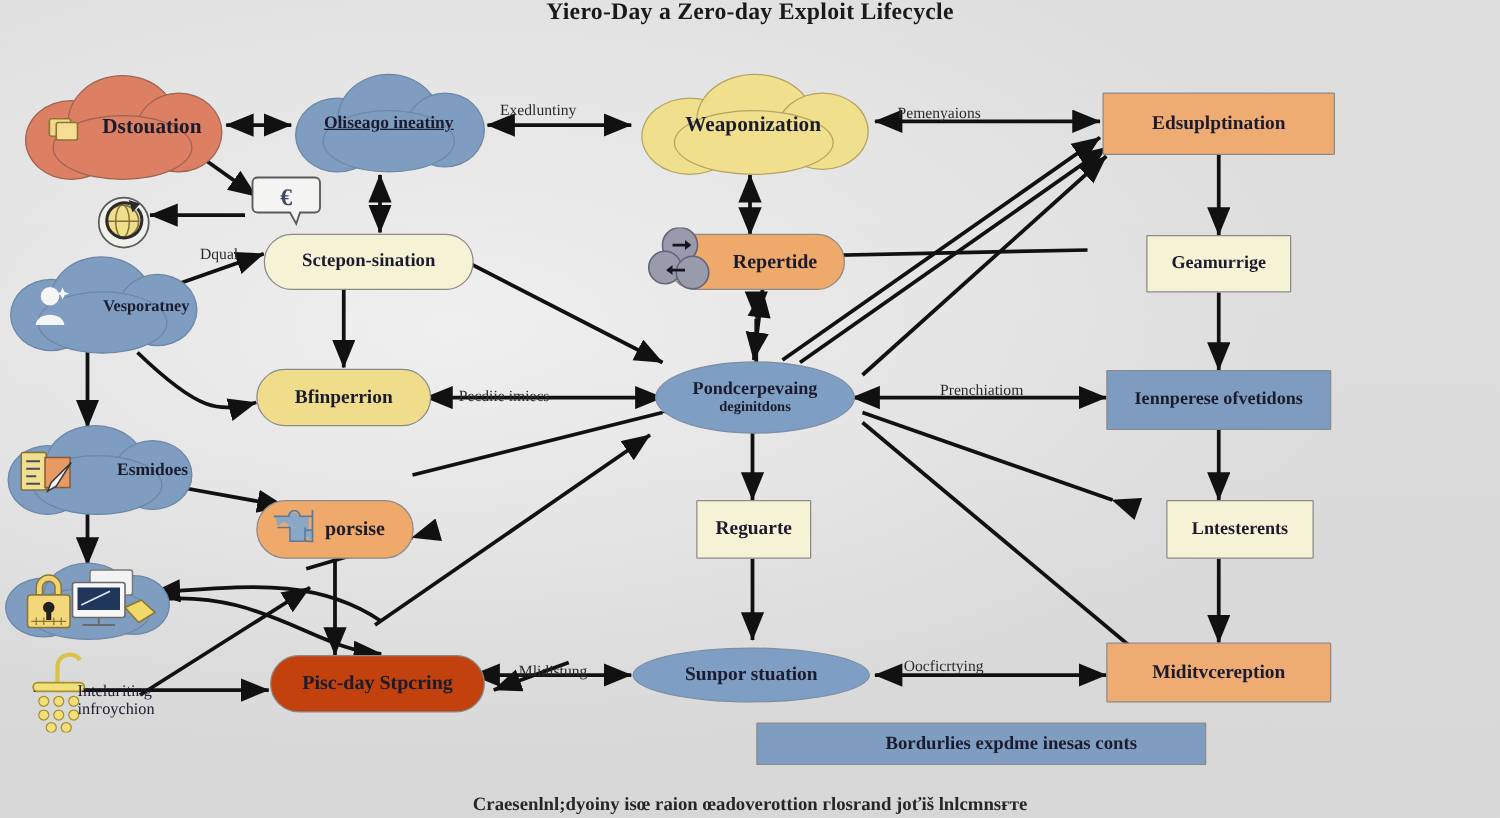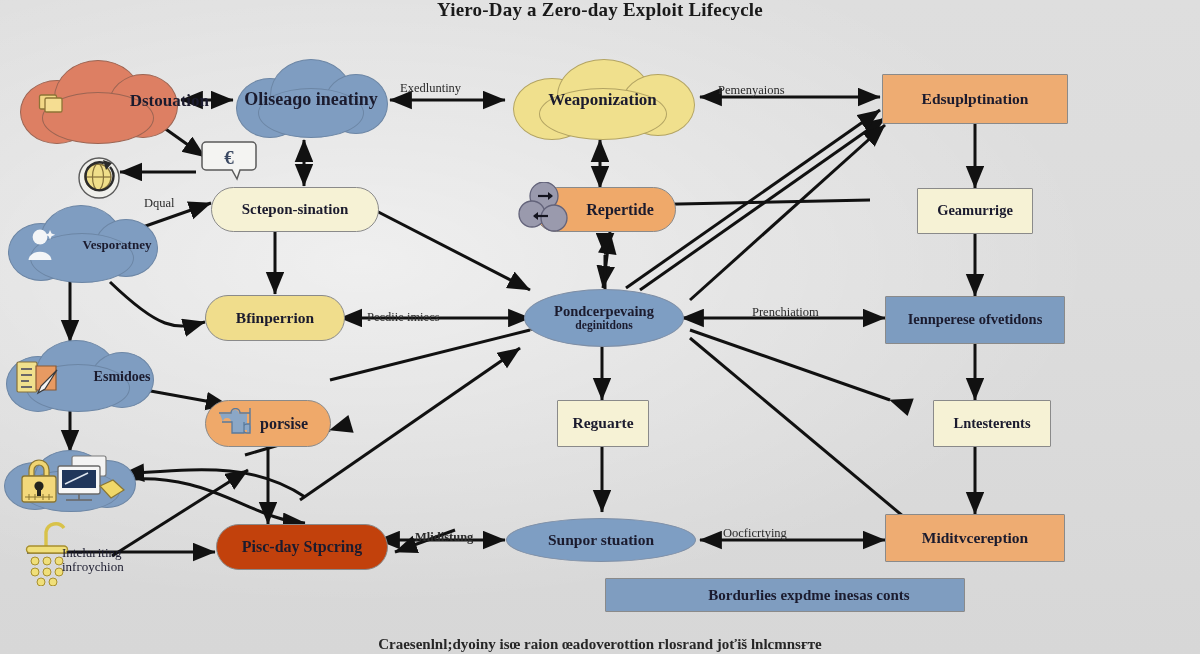--- a/index.html
+++ b/index.html
@@ -174,35 +174,35 @@
     </g>
   </svg>
 
   <div class="title">Yiero-Day a Zero-day Exploit Lifecycle</div>
 
   <div class="cloud cloud-red" style="left:8px;top:58px;width:175px;height:86px;">
     <div class="puff" style="left:12px;top:22px;width:72px;height:62px;"></div>
     <div class="puff" style="left:46px;top:2px;width:86px;height:74px;"></div>
     <div class="puff" style="left:100px;top:16px;width:68px;height:62px;"></div>
     <div class="puff" style="left:34px;top:34px;width:110px;height:50px;"></div>
-    <div class="clabel" style="font-size:17px;padding-left:26px;justify-content:flex-end;">
+    <div class="clabel" style="font-size:17px;padding-left:26px;">
       <span>Dstouation</span>
     </div>
     <svg class="icon" style="left:30px;top:33px;" width="28" height="24" viewBox="0 0 28 24">
       <rect x="1.5" y="4" width="17" height="14" rx="1.6" fill="#f2d785" stroke="#8d7436" stroke-width="1.3"></rect>
       <rect x="7" y="7" width="17" height="14" rx="1.6" fill="#f5dd92" stroke="#8d7436" stroke-width="1.3"></rect>
     </svg>
   </div>
 
   <div class="cloud cloud-blue" style="left:230px;top:58px;width:162px;height:82px;">
     <div class="puff" style="left:6px;top:20px;width:66px;height:58px;"></div>
     <div class="puff" style="left:40px;top:1px;width:80px;height:70px;"></div>
     <div class="puff" style="left:94px;top:16px;width:62px;height:58px;"></div>
     <div class="puff" style="left:28px;top:30px;width:104px;height:48px;"></div>
-    <div class="clabel" style="font-size:18px;">
+    <div class="clabel" style="font-size:14px;text-decoration:underline;">
       <span>Oliseaɡo ineаtiny</span>
     </div>
   </div>
 
   <div class="cloud cloud-yellow" style="left:505px;top:58px;width:195px;height:84px;">
     <div class="puff" style="left:8px;top:20px;width:76px;height:60px;"></div>
     <div class="puff" style="left:52px;top:1px;width:92px;height:72px;"></div>
     <div class="puff" style="left:116px;top:16px;width:72px;height:60px;"></div>
     <div class="puff" style="left:34px;top:30px;width:126px;height:50px;"></div>
     <div class="clabel" style="font-size:17px;">
@@ -375,20 +375,20 @@
   <div class="node rect c-orange" style="left:885px;top:514px;width:180px;height:48px;font-size:15.5px;">
     <span class="lbl">Miditvcereption</span>
   </div>
 
   <div class="node rect c-bluebar" style="left:605px;top:578px;width:360px;height:34px;font-size:15px;padding-left:48px;">
     <span class="lbl">Bordurlies expdme inesas conts</span>
   </div>
 
   <div class="elabel" style="left:400px;top:81px;">Exedluntiny</div>
   <div class="elabel" style="left:718px;top:83px;">Pemenyaions</div>
-  <div class="elabel" style="left:144px;top:196px;">Dqual</div>
+  <div class="elabel" style="left:160px;top:196px;">Dqual</div>
   <div class="elabel" style="left:367px;top:310px;">Pecdiie imiecs</div>
   <div class="elabel" style="left:752px;top:305px;">Prenchiatiom</div>
-  <div class="elabel" style="left:415px;top:530px;font-weight:bold;">Mlidistung</div>
+  <div class="elabel" style="left:415px;top:530px;">Mlidistung</div>
   <div class="elabel" style="left:723px;top:526px;">Oocficrtying</div>
 
   <div class="caption">Craesenlnl;dyoiny isœ raion œadoverottion гlosrand joťiš lnlсmnsғтe</div>
 </div>
 
 </body></html>

